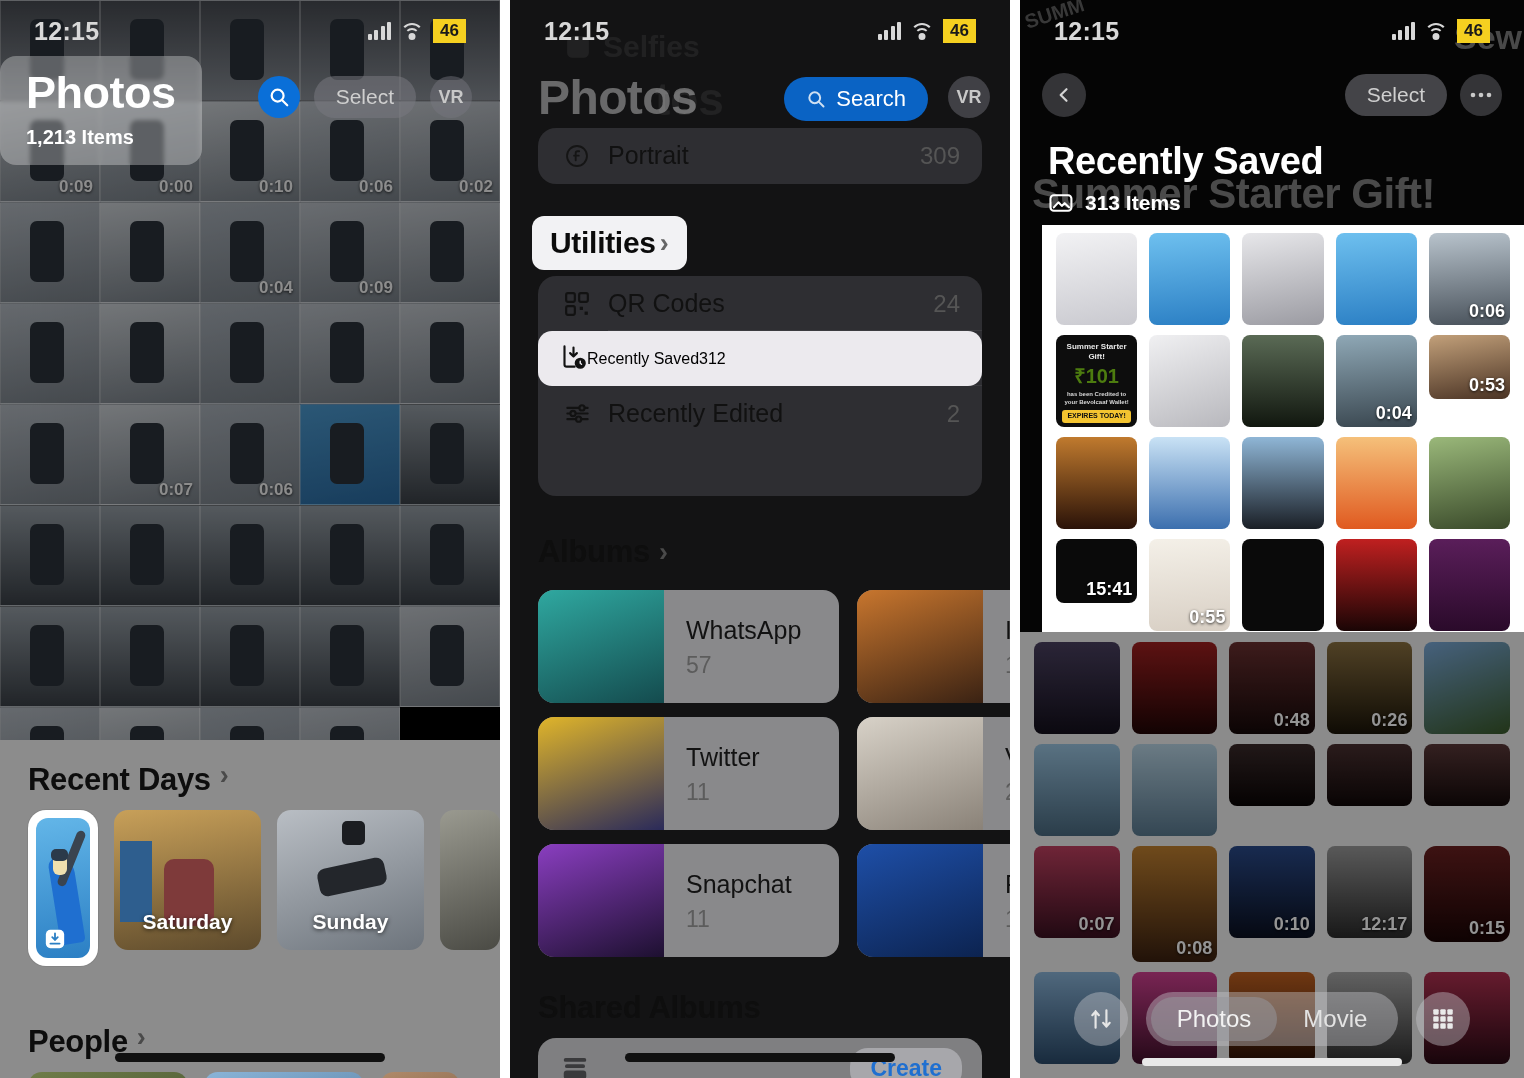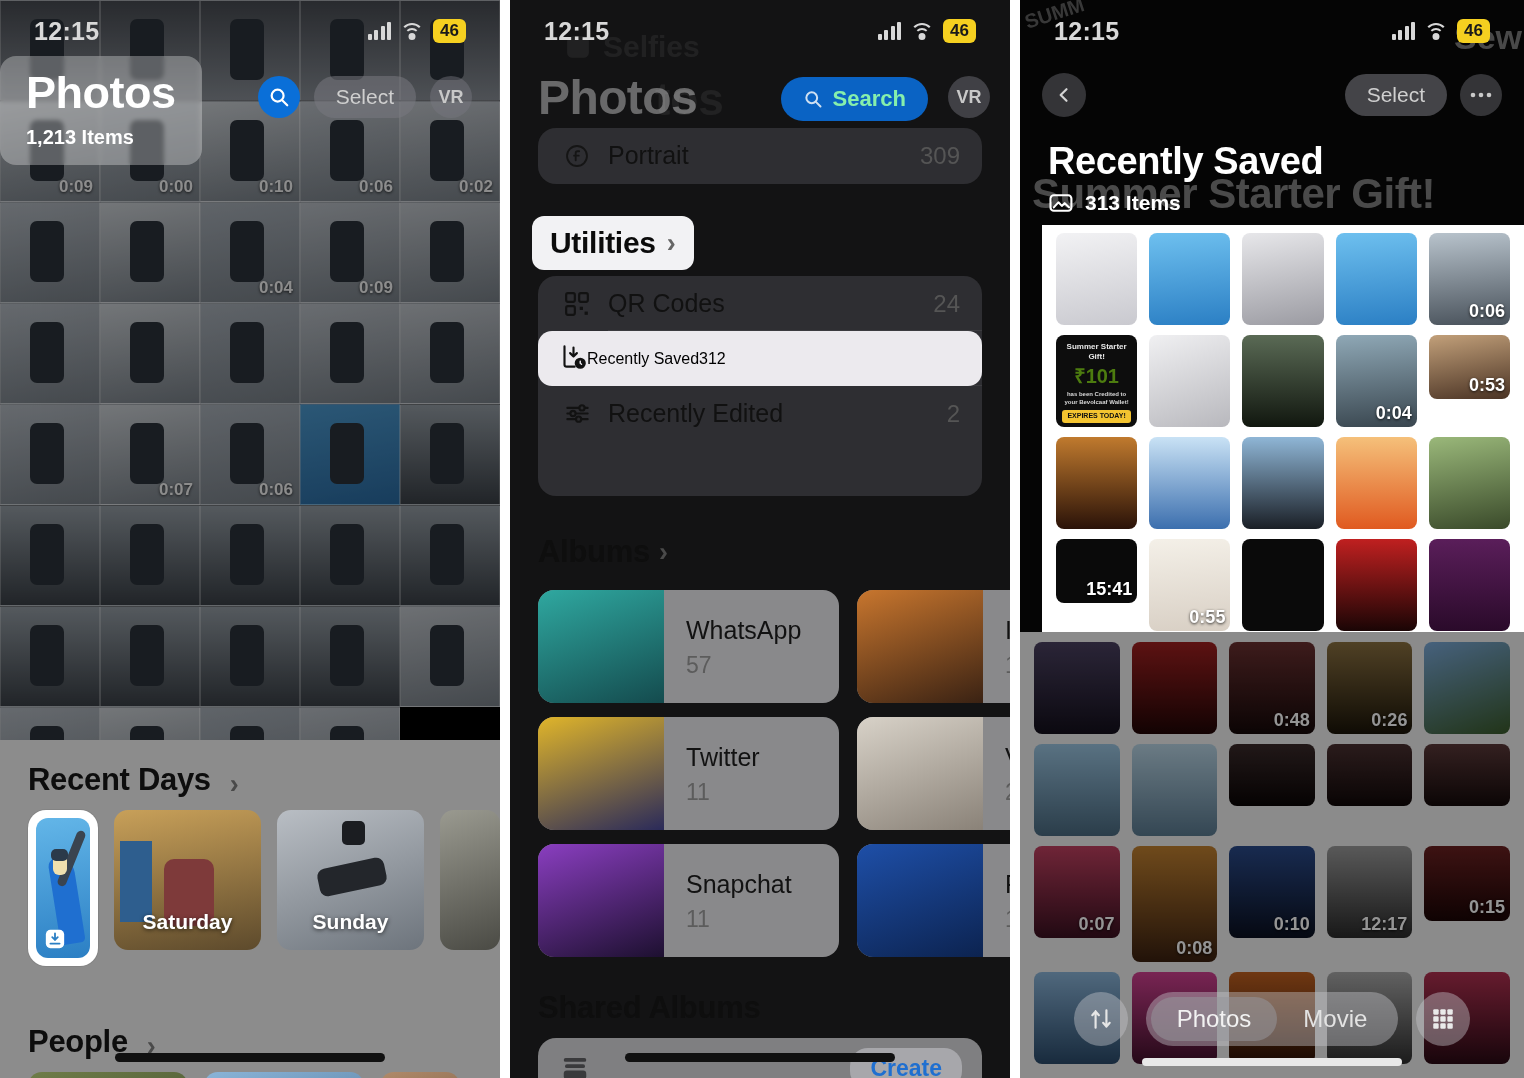--- a/index.html
+++ b/index.html
@@ -24,21 +24,21 @@
   .sig i:nth-child(3){height:14px;} .sig i:nth-child(4){height:18px;}
   .wifi { width:24px; height:18px; position:relative; }
   .wifi span { position:absolute; border:2.6px solid #d8d8d8; border-bottom-color:transparent;
     border-left-color:transparent; border-right-color:transparent; border-radius:50%; left:50%;
     transform:translateX(-50%); }
   .wifi .w1 { width:24px; height:24px; top:1px; }
   .wifi .w2 { width:15px; height:15px; top:6px; }
   .wifi .w3 { width:7px; height:7px; top:11px; border-bottom-color:#d8d8d8;
     border-left-color:#d8d8d8; border-right-color:#d8d8d8; background:#d8d8d8; }
   .batt { background:#f5d020; color:#1a1a1a; font-size:17px; font-weight:700;
-    padding:2px 7px; border-radius:6px; line-height:1.15; }
+    padding:2px 7px; border-radius:0; line-height:1.15; }
 
   
   .p1-grid { position:absolute; inset:0; display:grid;
     grid-template-columns:repeat(5,1fr); grid-auto-rows:101px; }
   .cell { position:relative; overflow:hidden; border:.5px solid rgba(255,255,255,.28); }
   .dur { position:absolute; right:6px; bottom:4px; color:#fff; font-size:17px;
     font-weight:600; text-shadow:0 1px 3px rgba(0,0,0,.75); }
   .dim { position:absolute; inset:0; background:rgba(0,0,0,.45); z-index:5; pointer-events:none; }
 
   .p1-header { position:absolute; top:56px; left:0; right:0; height:110px; z-index:30;
@@ -53,21 +53,21 @@
     align-items:center; justify-content:center; }
   .search-blue { background:#0a6fd8; }
   .pill { background:rgba(120,120,128,.55); color:#cfcfcf; font-size:21px; font-weight:500;
     padding:9px 22px; border-radius:22px; }
   .vr { background:rgba(120,120,128,.45); color:#c8c8c8; font-size:18px; font-weight:600; }
 
   .p1-bottom { position:absolute; left:0; right:0; bottom:0; top:740px; z-index:20;
     background:#f2f2f2; }
   .p1-bottom .dimv { position:absolute; inset:0; background:rgba(0,0,0,.42); z-index:8;
     pointer-events:none; }
-  .sec-h { display:flex; align-items:flex-end; gap:19px; padding:22px 28px 12px; position:relative; z-index:9;}
+  .sec-h { display:flex; align-items:flex-start; gap:9px; padding:22px 28px 12px; position:relative; z-index:9;}
   .sec-h b { font-size:31px; font-weight:700; color:#0d0d0d; letter-spacing:-.3px; }
   .chev { color:#4a4a4a; font-size:27px; font-weight:700; line-height:1; }
   .day-row { display:flex; gap:16px; padding:0 0 0 28px; position:relative; z-index:9; }
   .day-tile { width:147px; height:140px; border-radius:14px; position:relative;
     overflow:hidden; flex:none; }
   .day-tile .lbl { position:absolute; left:0; right:0; bottom:16px; text-align:center;
     color:#fff; font-size:21px; font-weight:600; text-shadow:0 1px 4px rgba(0,0,0,.7); }
   .day-sel { background:#fff; padding:8px; border-radius:18px; width:159px; height:156px;
     z-index:12; box-shadow:0 0 0 1px rgba(0,0,0,.06); }
   .day-sel .inner { width:100%; height:100%; border-radius:12px; overflow:hidden; position:relative; }
@@ -76,34 +76,34 @@
   
   .p2-bg { position:absolute; inset:0; background:#2c2c2e; }
   .p2-dim { position:absolute; inset:0; background:rgba(0,0,0,.55); z-index:9; pointer-events:none; }
   .ghost { position:absolute; color:rgba(150,150,150,.30); font-weight:700; }
   .p2-ghost-selfies { top:30px; left:55px; font-size:30px; display:flex; align-items:center; gap:12px; }
   .p2-ghost-photos { top:72px; left:58px; font-size:46px; color:rgba(160,160,160,.28); }
   .p2-title { position:absolute; top:70px; left:28px; z-index:12;
     font-size:48px; font-weight:700; color:rgba(210,210,210,.45); letter-spacing:-.6px; }
   .searchpill { position:absolute; top:77px; right:82px; z-index:14; background:#0a63c4;
     border-radius:22px; padding:9px 22px; display:flex; align-items:center; gap:10px;
-    color:#86efac; font-size:22px; font-weight:700;justify-content:flex-end; }
+    color:#ffffff; font-size:22px; font-weight:400;justify-content:flex-end; }
   .p2-vr { position:absolute; top:76px; right:20px; z-index:13; }
 
   .p2-card { position:absolute; left:28px; right:28px; background:rgba(70,70,74,.55);
     border-radius:18px; z-index:10; }
   .row { display:flex; align-items:center; height:55px; padding:0 22px; position:relative; }
   .row .ic { width:34px; display:flex; justify-content:center; flex:none; }
   .row .lab { font-size:25px; color:#111; margin-left:14px; flex:1; }
   .row .num { font-size:24px; color:#555; }
   .divider { position:absolute; left:70px; right:0; bottom:0; height:1px; background:rgba(255,255,255,.07); }
 
   .p2-portrait { top:128px; height:56px; }
   .hl-chip { position:absolute; background:#f2f2f4; border-radius:12px; z-index:22;
-    display:flex; align-items:center; gap:11px; padding:10px 18px; }
+    display:flex; align-items:center; gap:4px; padding:10px 18px; }
   .hl-chip b { font-size:30px; font-weight:700; color:#0b0b0b; letter-spacing:-.3px; }
   .hl-chip .chev { color:#666; font-size:27px; }
 
   .util-card { top:276px; height:220px; }
   .hl-row { position:absolute; left:0; right:0; background:#eceaee; border-radius:14px;
     z-index:25; height:55px; display:flex; align-items:center; padding:0 22px; }
 
   .p2-albums-h { position:absolute; left:28px; top:534px; z-index:12;
     display:flex; align-items:center; gap:9px; }
   .p2-albums-h b { font-size:31px; font-weight:700; color:#0e0e0e; letter-spacing:-.3px; }
@@ -648,21 +648,21 @@
           </div>
           <div class="ph" style="background: linear-gradient(rgb(192, 128, 48), rgb(58, 32, 16)); height: 116px;">
             <div class="d">0:08</div>
           </div>
           <div class="ph" style="background: linear-gradient(rgb(42, 74, 138), rgb(10, 16, 32)); height: 92px;">
             <div class="d">0:10</div>
           </div>
           <div class="ph" style="background: linear-gradient(rgb(154, 154, 154), rgb(42, 42, 42)); height: 92px;">
             <div class="d">12:17</div>
           </div>
-          <div class="ph" style="background: linear-gradient(rgb(106, 32, 32), rgb(26, 5, 5)); height: 75px;">
+          <div class="ph" style="background: linear-gradient(rgb(106, 32, 32), rgb(26, 5, 5)); height: 96px; border-radius: 12px;">
             <div class="d">0:15</div>
           </div>
           <div class="ph" style="background: linear-gradient(rgb(138, 180, 216), rgb(42, 74, 106)); height: 92px;"></div>
           <div class="ph" style="background: linear-gradient(rgb(208, 64, 144), rgb(64, 16, 42)); height: 92px;"></div>
           <div class="ph" style="background: linear-gradient(rgb(192, 96, 32), rgb(42, 16, 5)); height: 92px;"></div>
           <div class="ph" style="background: linear-gradient(rgb(168, 168, 168), rgb(48, 48, 48)); height: 92px;"></div>
           <div class="ph" style="background: linear-gradient(rgb(176, 48, 80), rgb(42, 10, 20)); height: 92px;"></div>
         </div>
       <div class="dimv"></div>
     </div>

